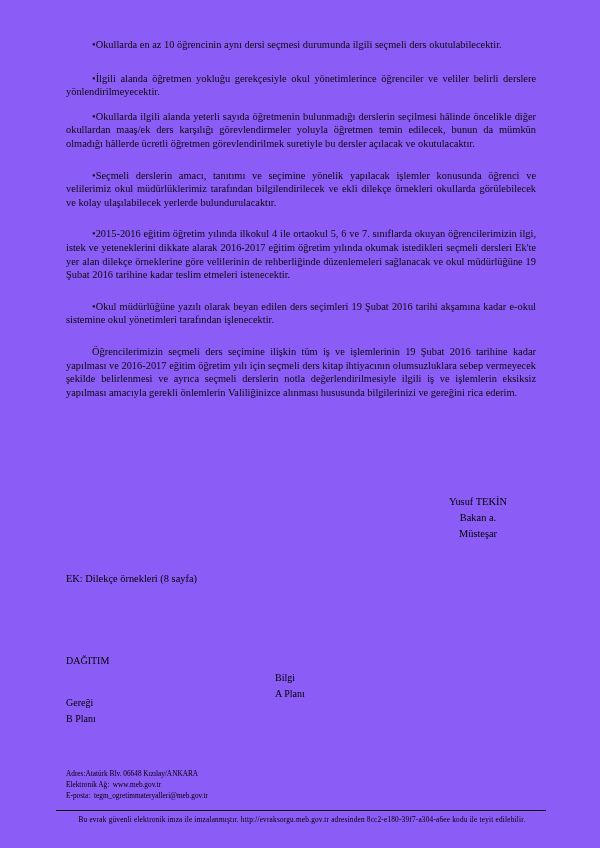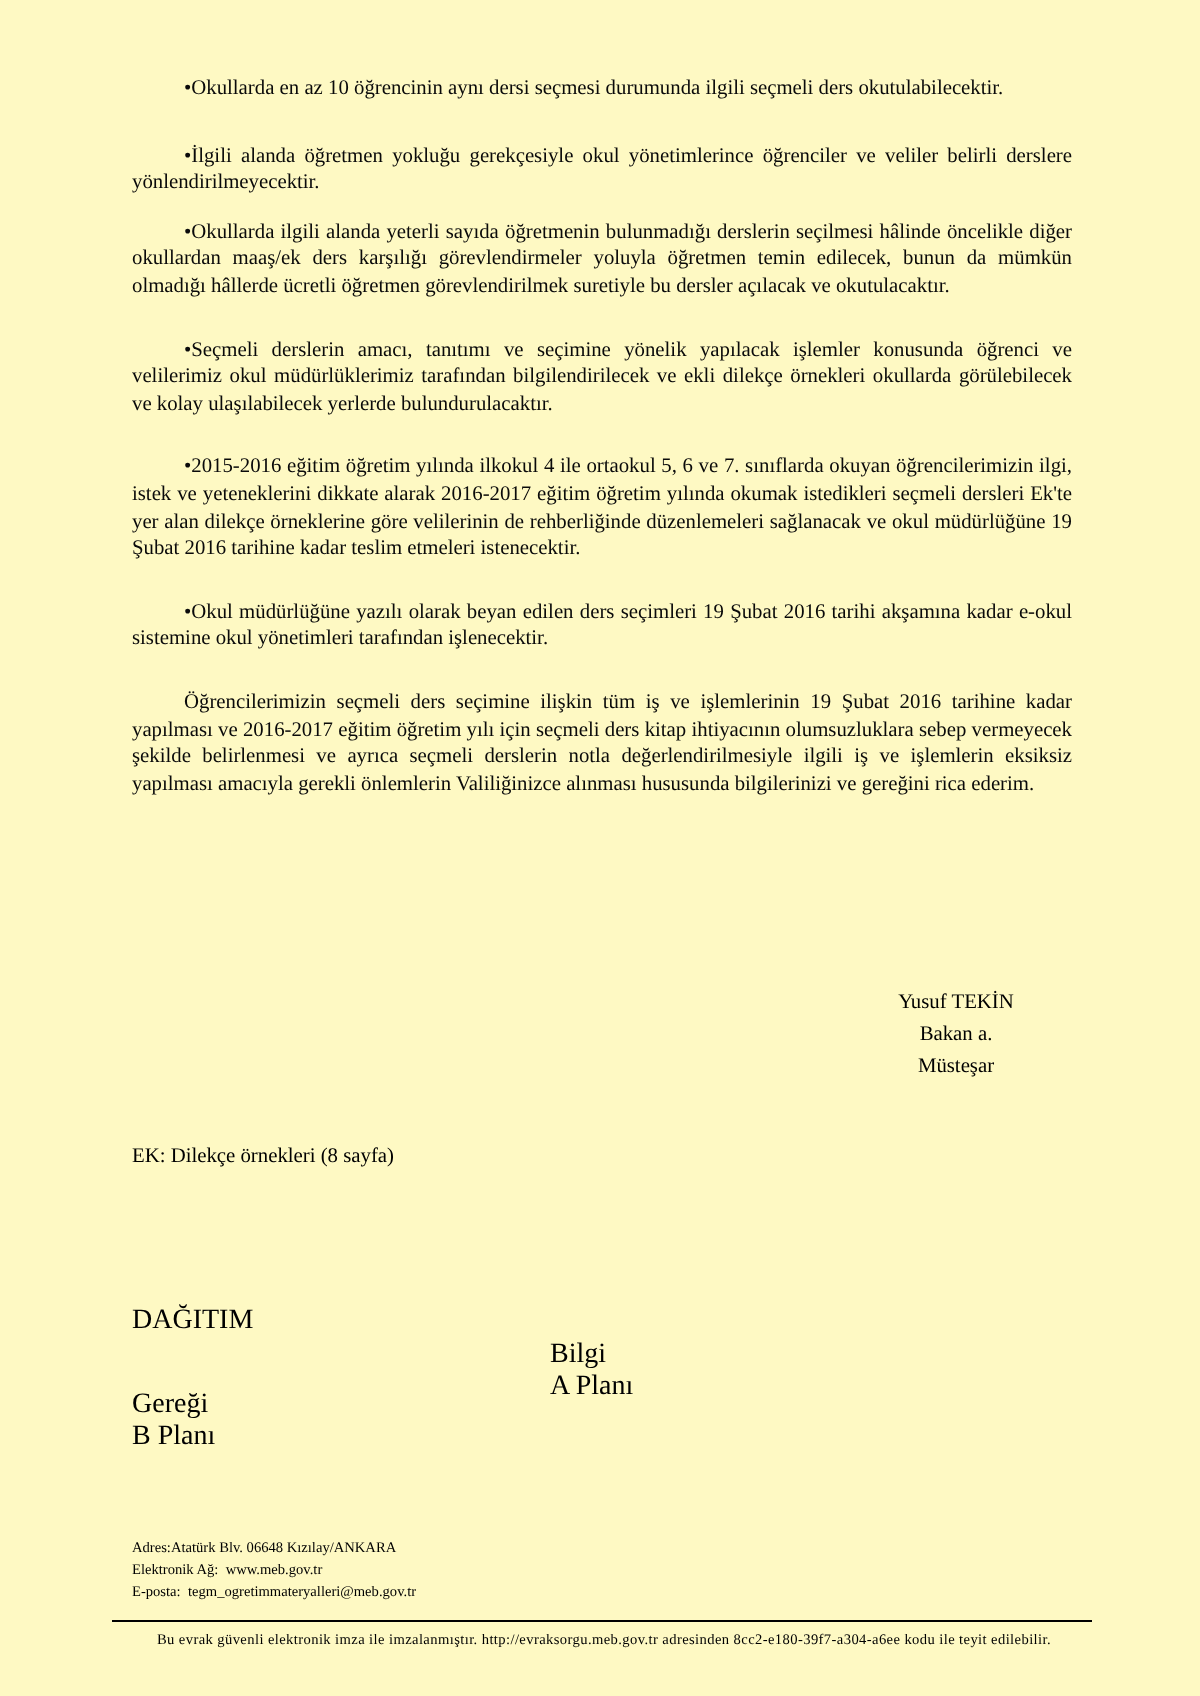--- a/index.html
+++ b/index.html
@@ -4,21 +4,21 @@
 <style>
   html, body {
     margin: 0;
     padding: 0;
     background: #ffffff;
   }
   .page {
     position: relative;
     width: 600px;
     height: 848px;
-    background: #fef9c3;
+    background: #8b5cf6;
     font-family: "Liberation Serif", "DejaVu Serif", serif;
     color: #000000;
     overflow: hidden;
     box-sizing: border-box;
   }
   .body-area {
     position: absolute;
     left: 66px;
     top: 38px;
     width: 470px;
@@ -56,21 +56,21 @@
     top: 572px;
     font-size: 10.4px;
     line-height: 14px;
   }
 
   .distribution {
     position: absolute;
     left: 66px;
     top: 653px;
     width: 420px;
-    font-size: 14px;
+    font-size: 10px;
     line-height: 16.5px;
   }
   .dist-title { margin-bottom: 0; }
   .dist-row {
     position: relative;
     height: 16.5px;
   }
   .dist-col-left {
     position: absolute;
     left: 0;

